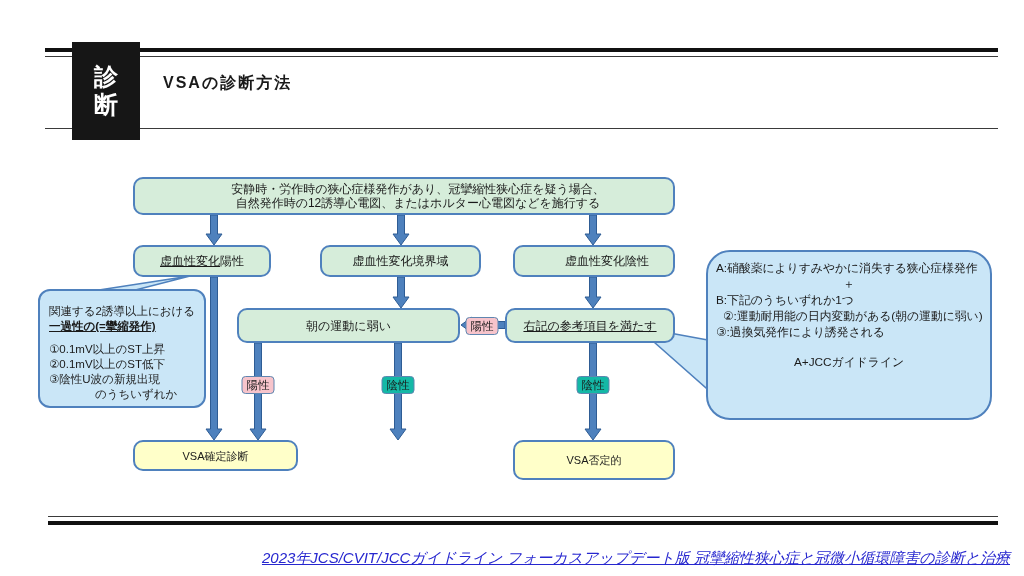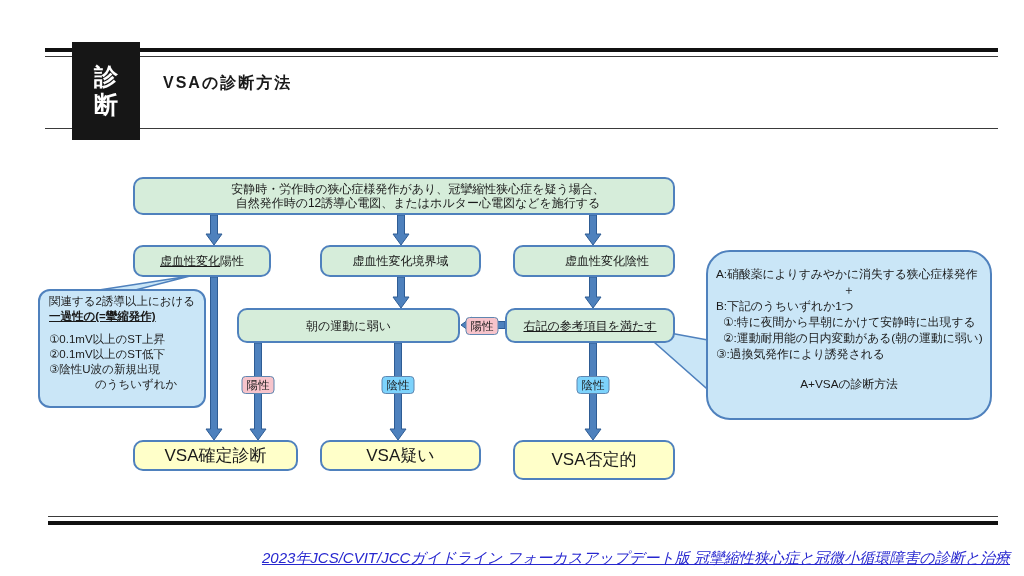--- a/index.html
+++ b/index.html
@@ -10,30 +10,30 @@
   .hr.thick{height:4px;background:#111;}
   .tag-box{position:absolute;left:72px;top:42px;width:68px;height:98px;background:#161616;
            display:flex;flex-direction:column;align-items:center;justify-content:center;z-index:4;}
   .tag-char{color:#fff;font-weight:bold;font-size:24px;line-height:28px;}
   .page-title{position:absolute;left:163px;top:73px;font-size:16px;font-weight:bold;letter-spacing:2px;z-index:3;}
   svg.layer{position:absolute;left:0;top:0;z-index:1;}
   .fbox{position:absolute;z-index:2;border:2px solid #4f81bd;border-radius:10px;
         display:flex;align-items:center;justify-content:center;text-align:center;
         font-size:12px;line-height:14px;box-sizing:border-box;}
   .green{background:#d6edda;}
-  .yellow{background:#ffffc9;font-size:17px;}
+  .yellow{background:#ffffc9;font-size:11px;}
   .badge{position:absolute;z-index:3;transform:translate(-50%,-50%);
          border:1.5px solid #5f86b0;border-radius:4px;padding:1px 4px;
-         font-size:11.5px;line-height:14px;background:#7dd3fc;white-space:nowrap;}
+         font-size:11.5px;line-height:14px;background:#14b8a6;white-space:nowrap;}
   .badge.pink{background:#f7c4cb;}
   .callout{position:absolute;z-index:2;background:#cae6f7;border:2px solid #4f81bd;box-sizing:border-box;}
   .callout.left{left:38px;top:289px;width:168px;height:119px;border-radius:12px;
-                padding:3px 9px;font-size:11.5px;line-height:15px;}
+                padding:13px 9px;font-size:11.5px;line-height:15px;}
   .callout.right{left:706px;top:250px;width:286px;height:170px;border-radius:24px;
-                 padding:14px 8px;font-size:11.8px;line-height:16px;white-space:nowrap;}
+                 padding:8px 8px;font-size:11.8px;line-height:16px;white-space:nowrap;}
   .u{text-decoration:underline;}
   .bold-u{font-weight:bold;text-decoration:underline;}
   .indent{margin-left:46px;}
   .center{text-align:center;white-space:normal;}
   .concl{margin-top:14px;text-align:center;}
   .citation{position:absolute;right:14px;top:549px;font-size:15px;font-style:italic;
             color:#2727cf;text-decoration:underline;z-index:3;}
 </style>
 </head>
 <body>
@@ -80,21 +80,20 @@
   <div class="fbox green" style="left:133px;top:245px;width:138px;height:32px;">
     <span><span class="u">虚血性変化</span><span>陽性</span></span>
   </div>
   <div class="fbox green" style="left:320px;top:245px;width:161px;height:32px;">虚血性変化境界域</div>
   <div class="fbox green" style="left:513px;top:245px;width:162px;height:32px;padding-left:26px;">虚血性変化陰性</div>
 
   <div class="fbox green" style="left:237px;top:308px;width:223px;height:35px;">朝の運動に弱い</div>
   <div class="fbox green" style="left:505px;top:308px;width:170px;height:35px;text-decoration:underline;">右記の参考項目を満たす</div>
 
   <div class="fbox yellow" style="left:133px;top:440px;width:165px;height:31px;">VSA確定診断</div>
-  <div class="fbox yellow" style="left:320px;top:440px;width:161px;height:31px;">VSA疑い</div>
   <div class="fbox yellow" style="left:513px;top:440px;width:162px;height:40px;">VSA否定的</div>
 
   <div class="badge pink" style="left:482px;top:326px;">陽性</div>
   <div class="badge pink" style="left:258px;top:385px;">陽性</div>
   <div class="badge" style="left:398px;top:385px;">陰性</div>
   <div class="badge" style="left:593px;top:385px;">陰性</div>
 
   <div class="callout left">
     <div>関連する2誘導以上における</div>
     <div class="bold-u">一過性の(=攣縮発作)</div>
@@ -102,24 +101,23 @@
     <div>①0.1mV以上のST上昇</div>
     <div>②0.1mV以上のST低下</div>
     <div>③陰性U波の新規出現</div>
     <div class="indent">のうちいずれか</div>
   </div>
 
   <div class="callout right">
     <div>A:硝酸薬によりすみやかに消失する狭心症様発作</div>
     <div class="center">＋</div>
     <div>B:下記のうちいずれか1つ</div>
-    <div style="margin-left:7px;">①:特に夜間から早朝にかけて安静時に出現する</div>
     <div style="margin-left:7px;text-align:right;">②:運動耐用能の日内変動がある(朝の運動に弱い)</div>
     <div style="margin-left:0;">③:過換気発作により誘発される</div>
-    <div class="concl">A+VSAの診断方法</div>
+    <div class="concl">A+JCCガイドライン</div>
   </div>
 
   <div class="hr thin" style="left:48px;top:516px;width:950px;"></div>
   <div class="hr thick" style="left:48px;top:521px;width:950px;"></div>
 
   <a class="citation" href="#">2023年JCS/CVIT/JCCガイドライン フォーカスアップデート版 冠攣縮性狭心症と冠微小循環障害の診断と治療</a>
 
 </div>
 
 </body></html>

